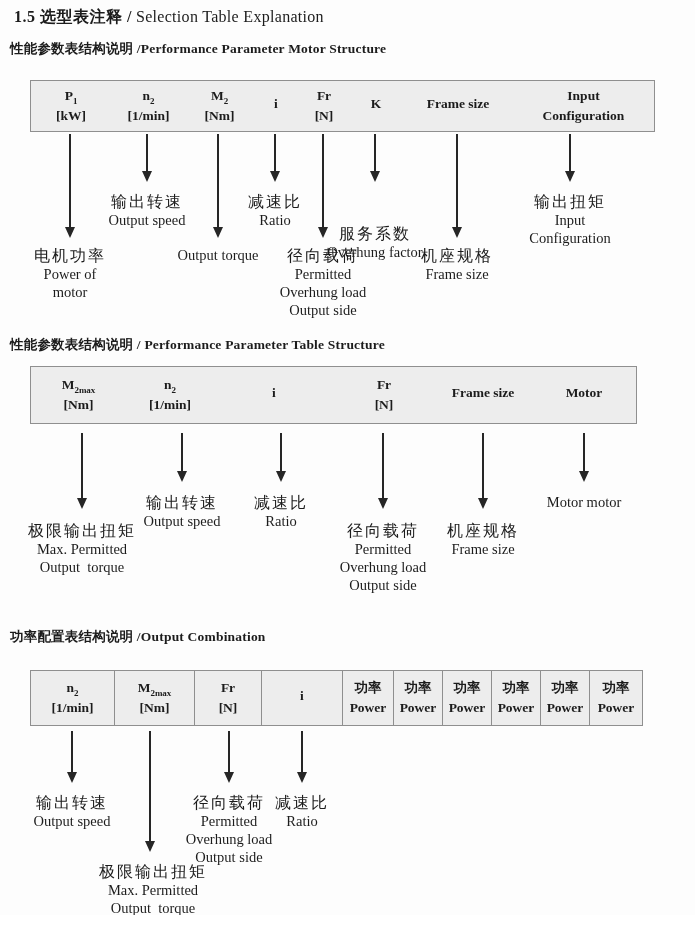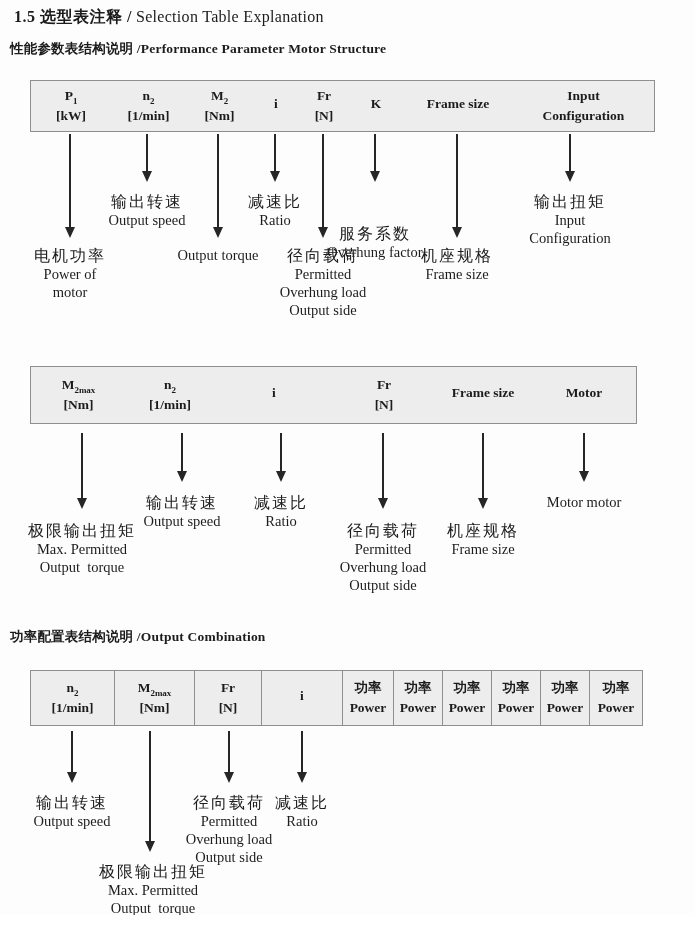--- a/index.html
+++ b/index.html
@@ -139,20 +139,21 @@
   <div class="callout" style="left:457px; top:246px;">
     <div class="cn">机座规格</div>
     <div class="en">Frame size</div>
   </div>
   <div class="callout" style="left:570px; top:192px;">
     <div class="cn">输出扭矩</div>
     <div class="en">Input</div>
     <div class="en">Configuration</div>
   </div>
 
+  <div class="sec-heading" style="left:10px; top:336px;">性能参数表结构说明 / Performance Parameter Table Structure</div>
 
   <div class="hdr-table" style="left:30px; top:366px; width:607px; height:58px;">
     <div class="hcell" style="width:95px;">
       <div class="l1"><span>M</span><sub>2max</sub></div>
       <div class="l2">[Nm]</div>
     </div>
     <div class="hcell" style="width:88px;">
       <div class="l1"><span>n</span><sub>2</sub></div>
       <div class="l2">[1/min]</div>
     </div>

